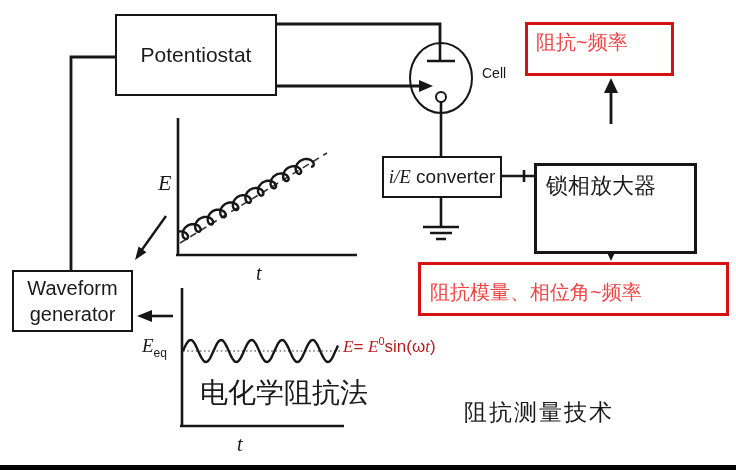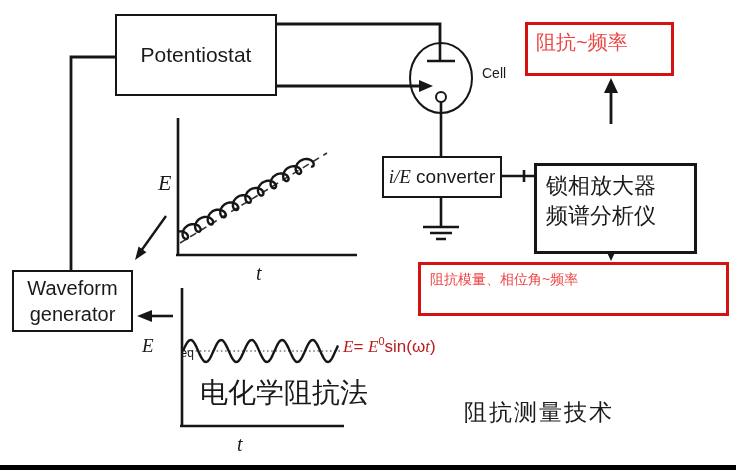--- a/index.html
+++ b/index.html
@@ -12,31 +12,31 @@
        box-sizing:border-box;line-height:1.3;}
   .box-potentiostat{left:115px;top:14px;width:162px;height:82px;font-size:21px;}
   .box-waveform{left:12px;top:270px;width:121px;height:62px;font-size:20px;}
   .box-ie{left:382px;top:156px;width:120px;height:42px;font-size:19px;}
   .box-lockin{left:534px;top:140px;width:163px;height:91px;border-width:3px;
        font-size:22px;justify-content:flex-start;align-items:flex-start;
        text-align:left;padding:5px 17px 0 9px;line-height:1.37;margin-top:23px;}
   .box-red{border:3px solid #d61111;color:#ef4444;justify-content:flex-start;
        align-items:flex-start;text-align:left;}
   .box-red1{left:525px;top:22px;width:149px;height:54px;font-size:20px;padding:4px 0 0 8px;}
-  .box-red2{left:418px;top:262px;width:311px;height:54px;font-size:14px;padding:5px 0 0 9px;}
+  .box-red2{left:418px;top:262px;width:311px;height:54px;font-size:20px;padding:5px 0 0 9px;align-items:center;}
   .lbl{position:absolute;white-space:nowrap;}
   .lbl-cell{left:482px;top:65px;font-size:14px;}
   .lbl-title{left:464px;top:397px;font-size:23px;letter-spacing:2px;}
   .lbl-acv{left:221px;top:210px;font-size:20px;}
   .lbl-eis{left:200px;top:374px;font-size:28px;}
   .serif-i{font-family:"Liberation Serif", serif;font-style:italic;}
   .lbl-E1{left:158px;top:170px;font-size:22px;}
   .lbl-t1{left:256px;top:262px;font-size:20px;}
   .lbl-eeq{left:142px;top:335px;font-size:19px;}
-  .lbl-eeq sub{font-size:12px;margin-left:27px;}
+  .lbl-eeq sub{font-size:12px;}
   .lbl-t2{left:237px;top:433px;font-size:20px;}
   .lbl-formula{left:343px;top:335px;font-size:17px;color:#b91c1c;}
   .lbl-formula sup{font-size:11px;}
   .bottom-bar{position:absolute;left:0;top:465px;width:736px;height:5px;background:#000;}
 </style>
 </head>
 <body>
 
 <div class="stage">
 
@@ -97,21 +97,20 @@
   <div class="box box-waveform">
     <span>
       <span>Waveform</span><br>
       <span>generator</span>
     </span>
   </div>
 
   <div class="box box-lockin">
     <span>
       <span>锁相放大器</span><br>
-      <span>频谱分析仪</span>
     </span>
   </div>
 
   <div class="box box-red box-red1">
     <span>阻抗~频率</span>
   </div>
 
   <div class="box box-red box-red2">
     <span>阻抗模量、相位角~频率</span>
   </div>

